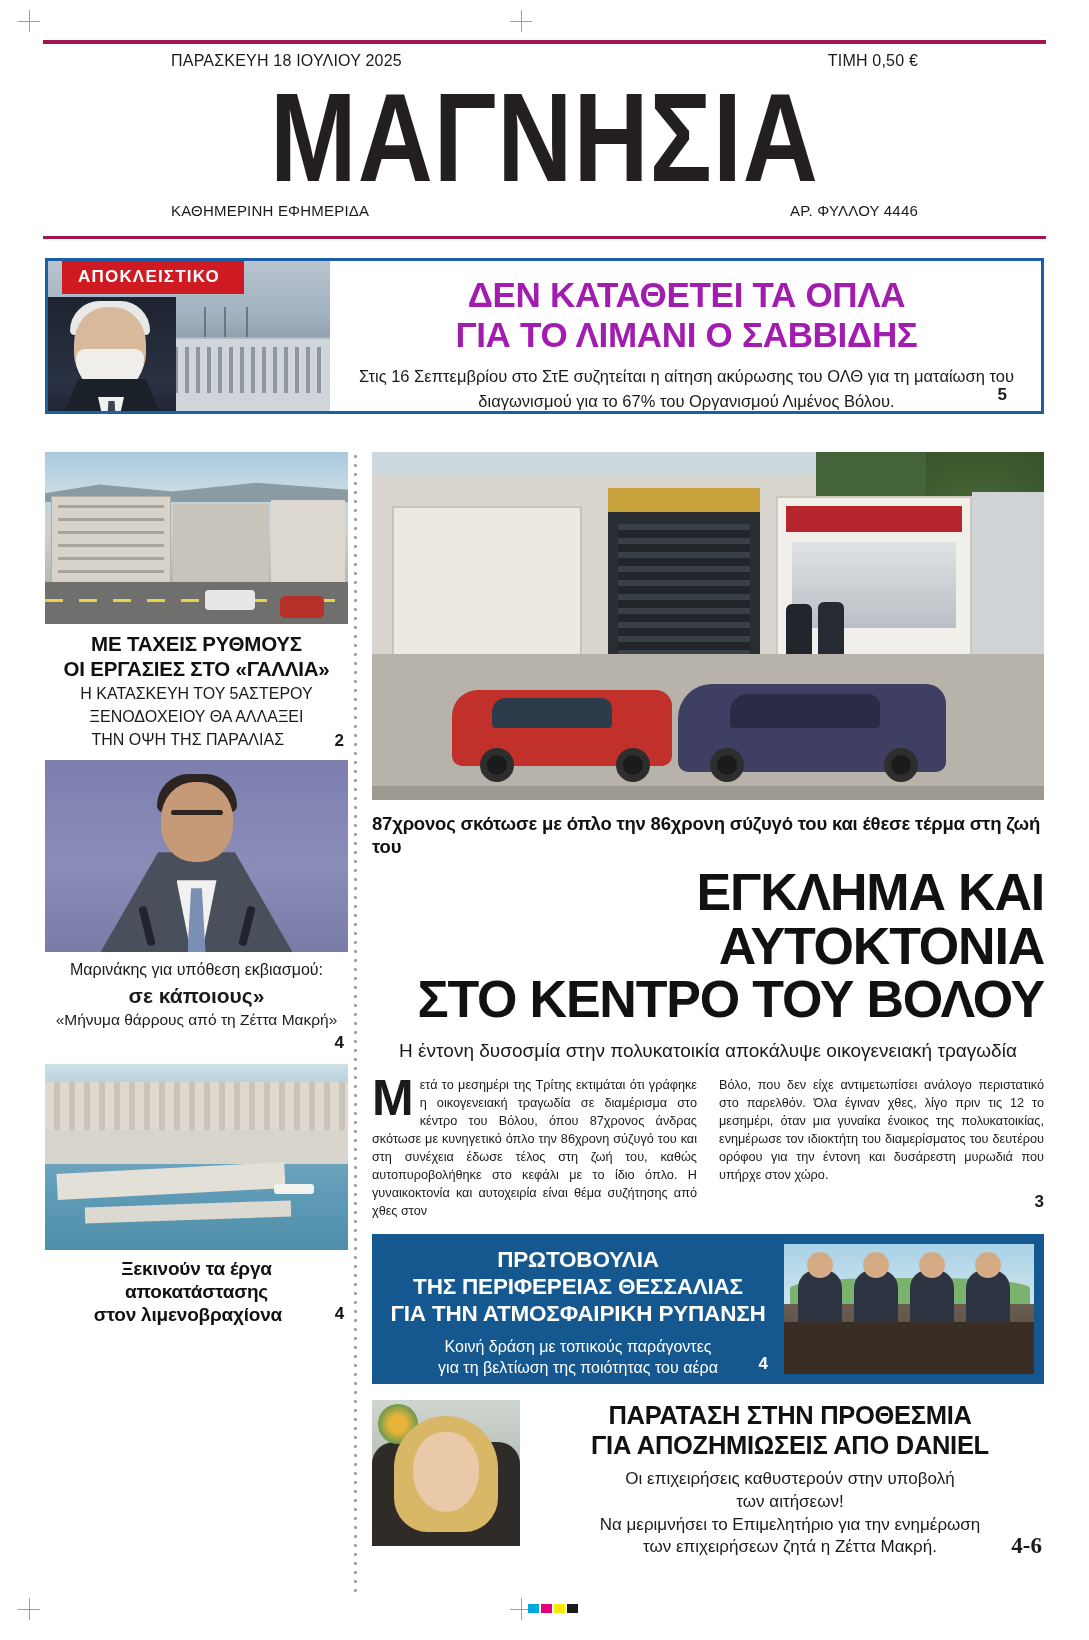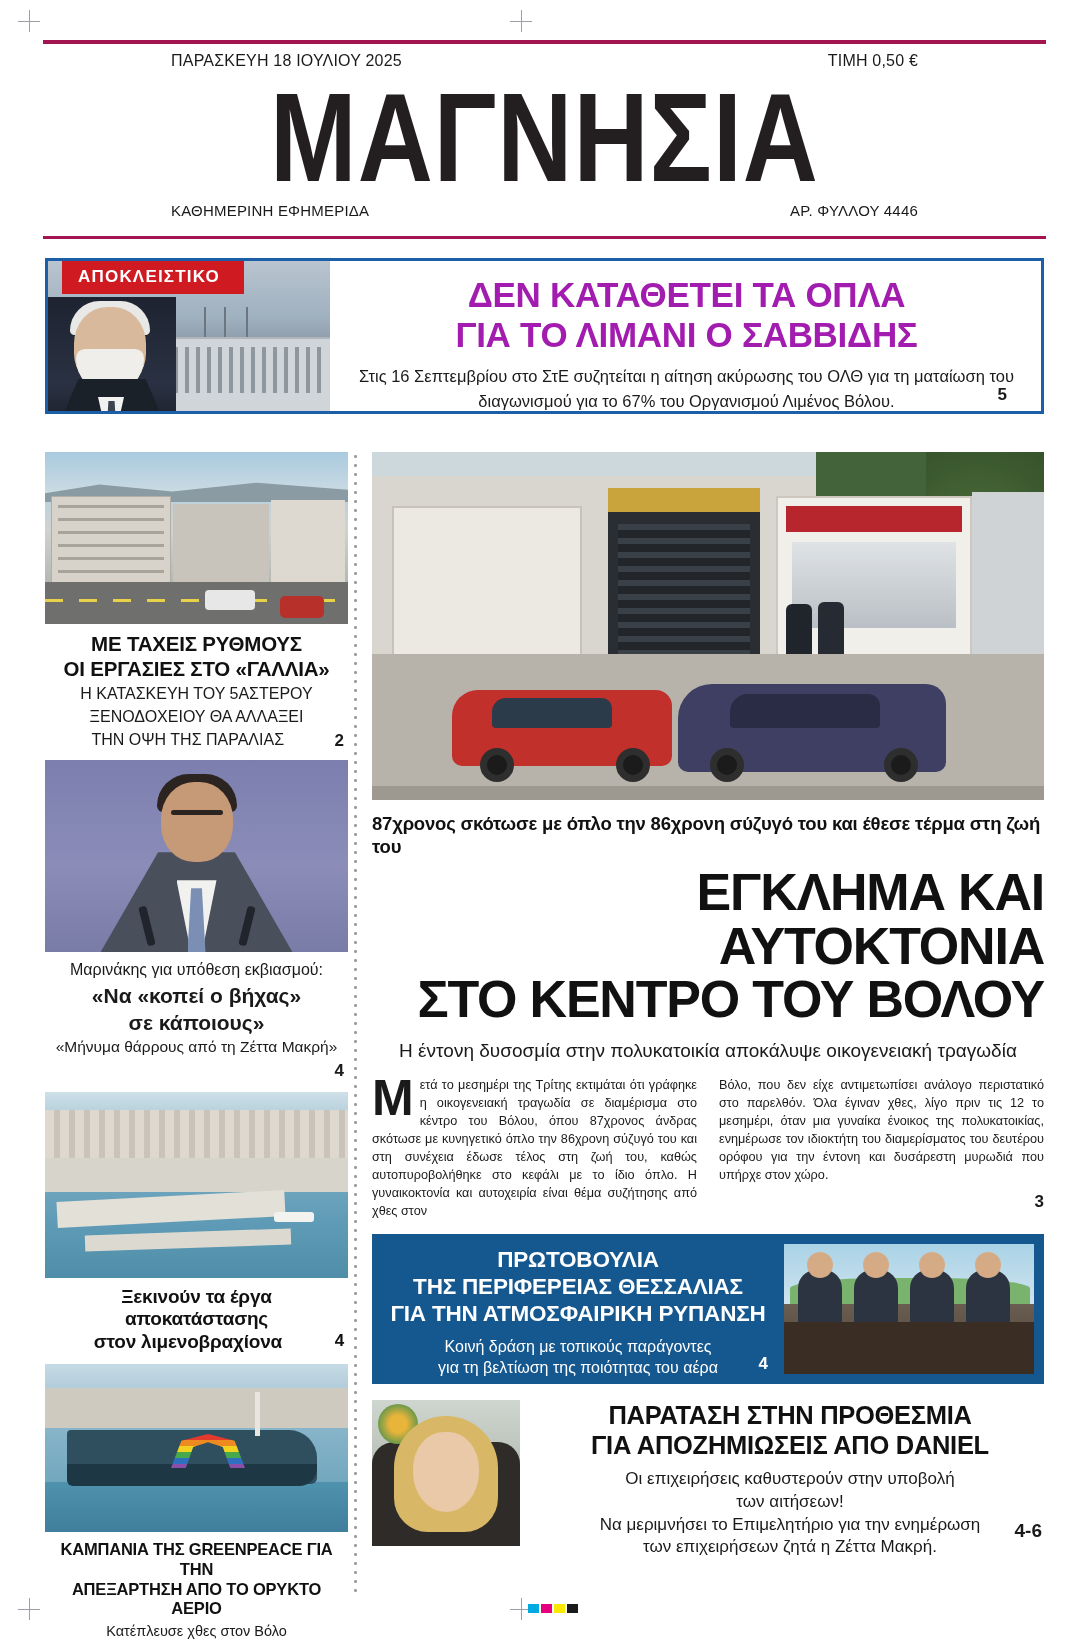--- a/index.html
+++ b/index.html
@@ -453,23 +453,24 @@
     letter-spacing: -0.3px;
     color: #111;
   }
   .makri-s {
     font-size: 17px;
     line-height: 1.34;
     margin-top: 8px;
   }
   .makri-pg {
     position: absolute;
-    right: 2px; bottom: 17px;
-    font-weight: 700;
-    font-size: 19px;
+    right: 2px; bottom: 0;
+    font-weight: 700;
+    font-size: 23px;
+    font-family: Liberation Serif, serif;
   }
 </style>
 </head>
 <body>
 
 <div class="page">
 
   <div class="regmark rm-tl"></div>
   <div class="regmark rm-tc"></div>
   <div class="regmark rm-bl"></div>
@@ -557,21 +558,20 @@
           <div class="hair"></div>
           <div class="head"></div>
           <div class="brow"></div>
           <div class="shirt"></div>
           <div class="tie"></div>
           <div class="mic"></div>
           <div class="mic2"></div>
         </div>
         <div class="lcap">
           <div class="lcap-lead">Μαρινάκης για υπόθεση εκβιασμού:</div>
-          <div class="lcap-quote">«Να «κοπεί ο βήχας»</div>
           <div class="lcap-quote">σε κάποιους»</div>
           <div class="lcap-small">
             <span>«Μήνυμα θάρρους από τη Ζέττα Μακρή»</span>
           </div>
           <div class="lcap-small" style="text-align:right">
             <span style="font-weight:700;font-size:17px">4</span>
           </div>
         </div>
       </div>
 
@@ -586,37 +586,20 @@
         </div>
         <div class="lcap">
           <div class="lcap-h" style="font-size:19px;font-weight:700">Ξεκινούν τα έργα αποκατάστασης</div>
           <div class="lcap-h" style="font-size:19px;font-weight:700">
             <span class="pg-inline">4</span>
             <span>στον λιμενοβραχίονα</span>
           </div>
         </div>
       </div>
 
-      <div class="lblock">
-        <div class="lphoto ph-green">
-          <div class="sky"></div>
-          <div class="dock"></div>
-          <div class="sea"></div>
-          <div class="ship"></div>
-          <div class="hull"></div>
-          <div class="mast"></div>
-          <div class="rainbow"></div>
-        </div>
-        <div class="lcap">
-          <div class="lcap-h" style="font-size:16.5px">ΚΑΜΠΑΝΙΑ ΤΗΣ GREENPEACE ΓΙΑ ΤΗΝ</div>
-          <div class="lcap-h" style="font-size:16.5px">ΑΠΕΞΑΡΤΗΣΗ ΑΠΟ ΤΟ ΟΡΥΚΤΟ ΑΕΡΙΟ</div>
-          <div class="lcap-s" style="font-size:14.5px">Κατέπλευσε χθες στον Βόλο</div>
-
-        </div>
-      </div>
 
     </div>
 
     <div class="col-divider"></div>
 
     <div class="col-right">
 
       <div class="main-photo">
         <div class="mp-sky"></div>
         <div class="mp-facade"></div>

